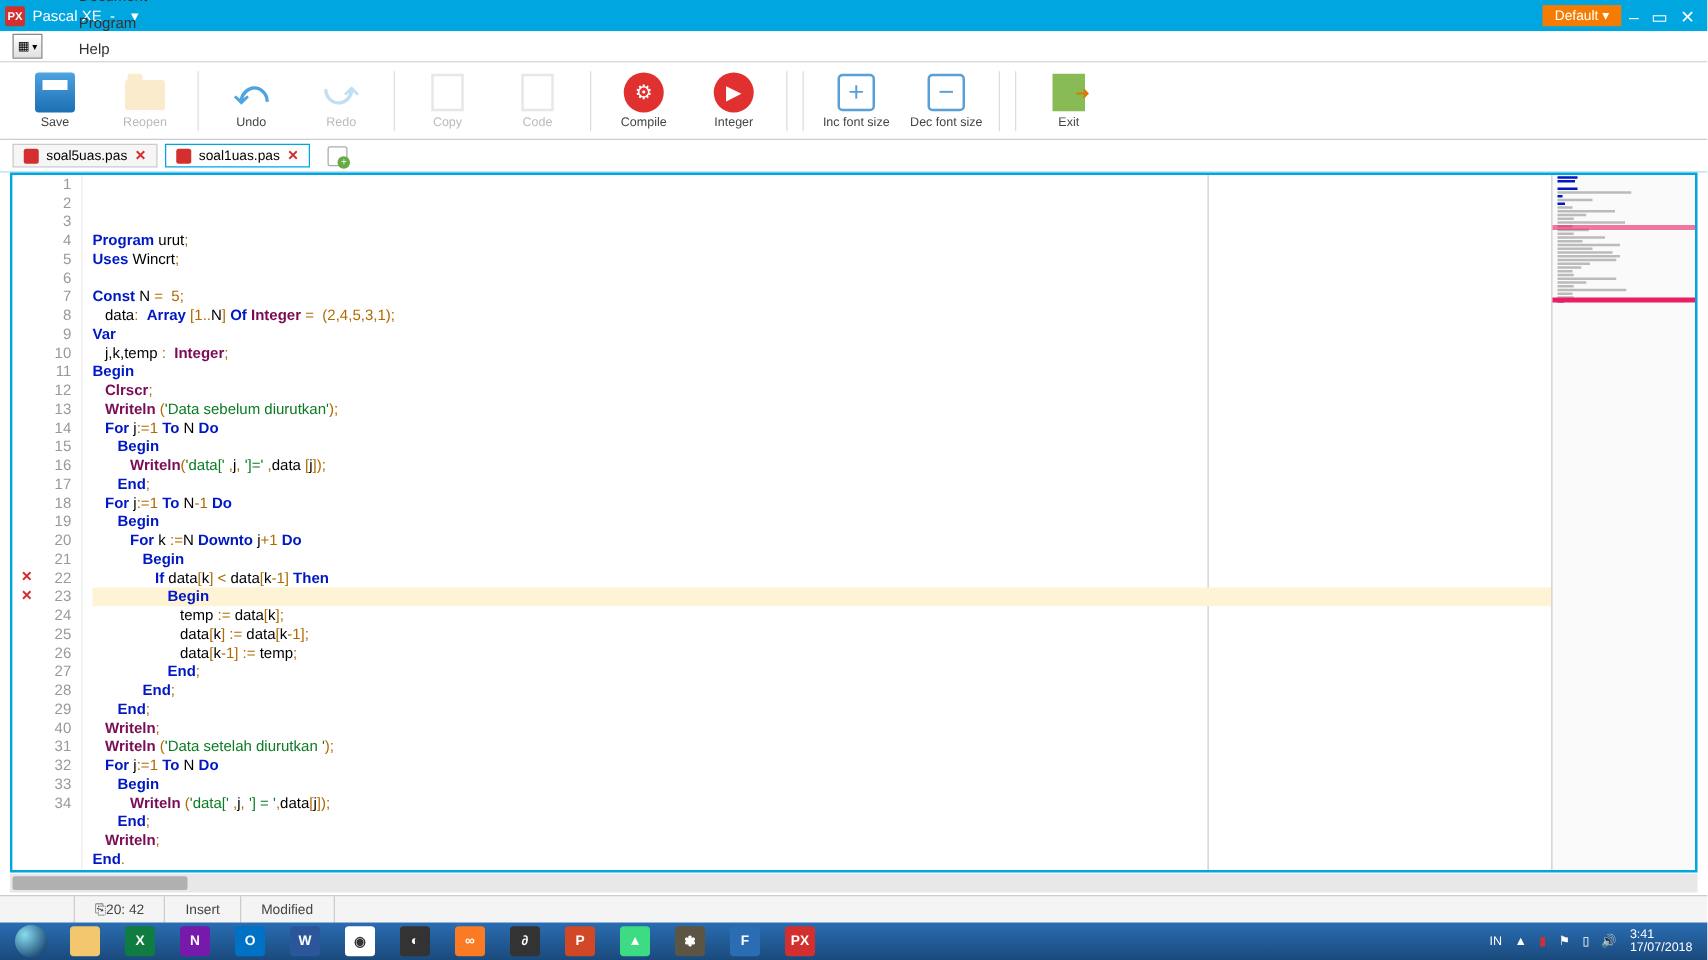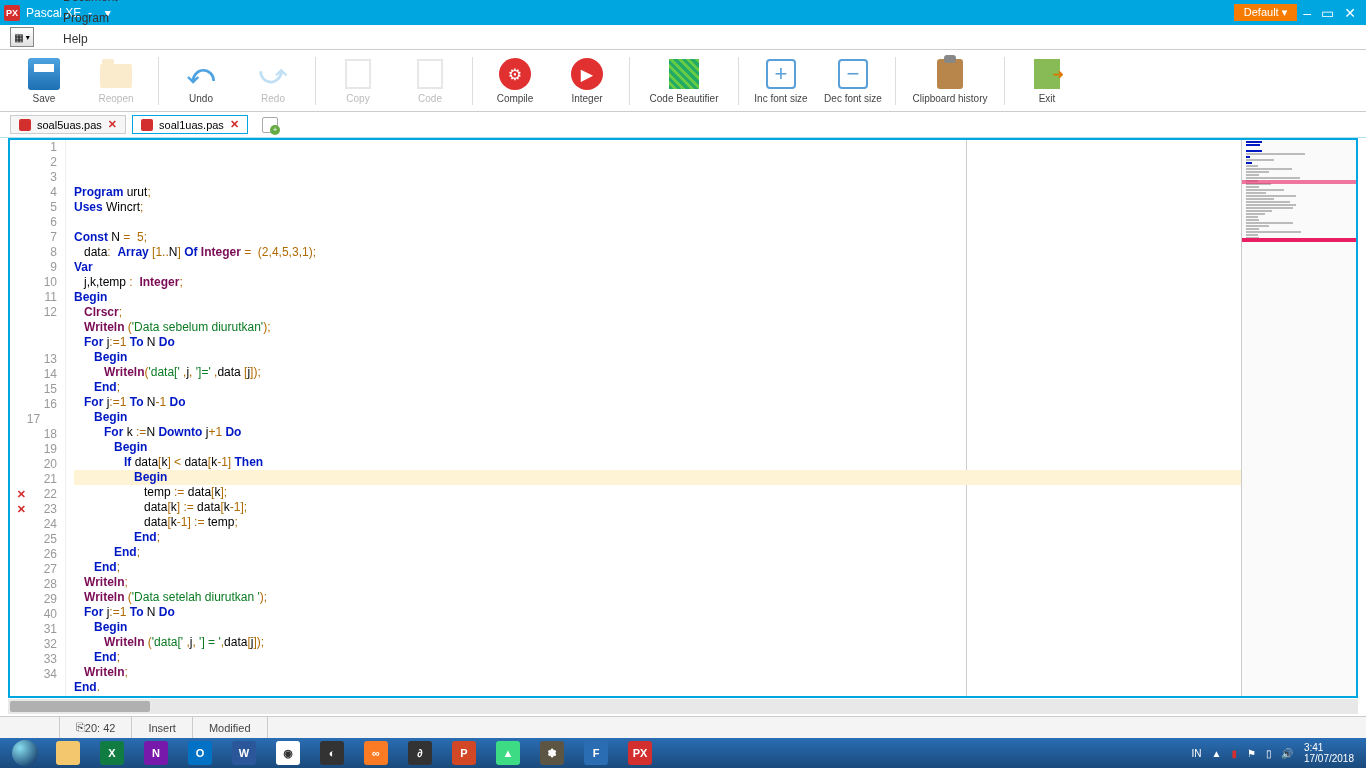--- a/index.html
+++ b/index.html
@@ -165,46 +165,34 @@
       </div>
       <div class="tlabel">Compile</div>
     </div>
     <div class="tool">
       <div class="ticon">
         <div class="ic-circ ic-exec">▶</div>
       </div>
       <div class="tlabel">Integer</div>
     </div>
     <div class="tsep"></div>
-    <div class="tool wide">
-      <div class="ticon">
-        <div class="ic-beaut"></div>
-      </div>
-      <div class="tlabel">Code Beautifier</div>
-    </div>
     <div class="tsep"></div>
     <div class="tool">
       <div class="ticon">
         <div class="ic-plus">+</div>
       </div>
       <div class="tlabel">Inc font size</div>
     </div>
     <div class="tool">
       <div class="ticon">
         <div class="ic-minus">−</div>
       </div>
       <div class="tlabel">Dec font size</div>
     </div>
     <div class="tsep"></div>
-    <div class="tool wide">
-      <div class="ticon">
-        <div class="ic-clip"></div>
-      </div>
-      <div class="tlabel">Clipboard history</div>
-    </div>
     <div class="tsep"></div>
     <div class="tool">
       <div class="ticon">
         <div class="ic-exit"></div>
       </div>
       <div class="tlabel">Exit</div>
     </div>
   </div>
 
 <div class="filetabs">
@@ -231,25 +219,25 @@
         <div style="height: 15px; line-height: 15px; position: relative;">3</div>
         <div style="height: 15px; line-height: 15px; position: relative;">4</div>
         <div style="height: 15px; line-height: 15px; position: relative;">5</div>
         <div style="height: 15px; line-height: 15px; position: relative;">6</div>
         <div style="height: 15px; line-height: 15px; position: relative;">7</div>
         <div style="height: 15px; line-height: 15px; position: relative;">8</div>
         <div style="height: 15px; line-height: 15px; position: relative;">9</div>
         <div style="height: 15px; line-height: 15px; position: relative;">10</div>
         <div style="height: 15px; line-height: 15px; position: relative;">11</div>
         <div style="height: 15px; line-height: 15px; position: relative;">12</div>
-        <div style="height: 15px; line-height: 15px; position: relative; margin-top: 32px;">13</div>
+        <div style="height: 15px; line-height: 15px; position: relative;">13</div>
         <div style="height: 15px; line-height: 15px; position: relative;">14</div>
         <div style="height: 15px; line-height: 15px; position: relative;">15</div>
         <div style="height: 15px; line-height: 15px; position: relative;">16</div>
-        <div style="height: 15px; line-height: 15px; position: relative; text-align: center;">17</div>
+        <div style="height: 15px; line-height: 15px; position: relative;">17</div>
         <div style="height: 15px; line-height: 15px; position: relative;">18</div>
         <div style="height: 15px; line-height: 15px; position: relative;">19</div>
         <div style="height: 15px; line-height: 15px; position: relative;">20</div>
         <div style="height: 15px; line-height: 15px; position: relative;">21</div>
         <div style="height: 15px; line-height: 15px; position: relative;">22<span class="errmark errgutter" style="position: absolute; left: 2px;">✕</span></div>
         <div style="height: 15px; line-height: 15px; position: relative;">23<span class="errmark errgutter" style="position: absolute; left: 2px;">✕</span></div>
         <div style="height: 15px; line-height: 15px; position: relative;">24</div>
         <div style="height: 15px; line-height: 15px; position: relative;">25</div>
         <div style="height: 15px; line-height: 15px; position: relative;">26</div>
         <div style="height: 15px; line-height: 15px; position: relative;">27</div>

